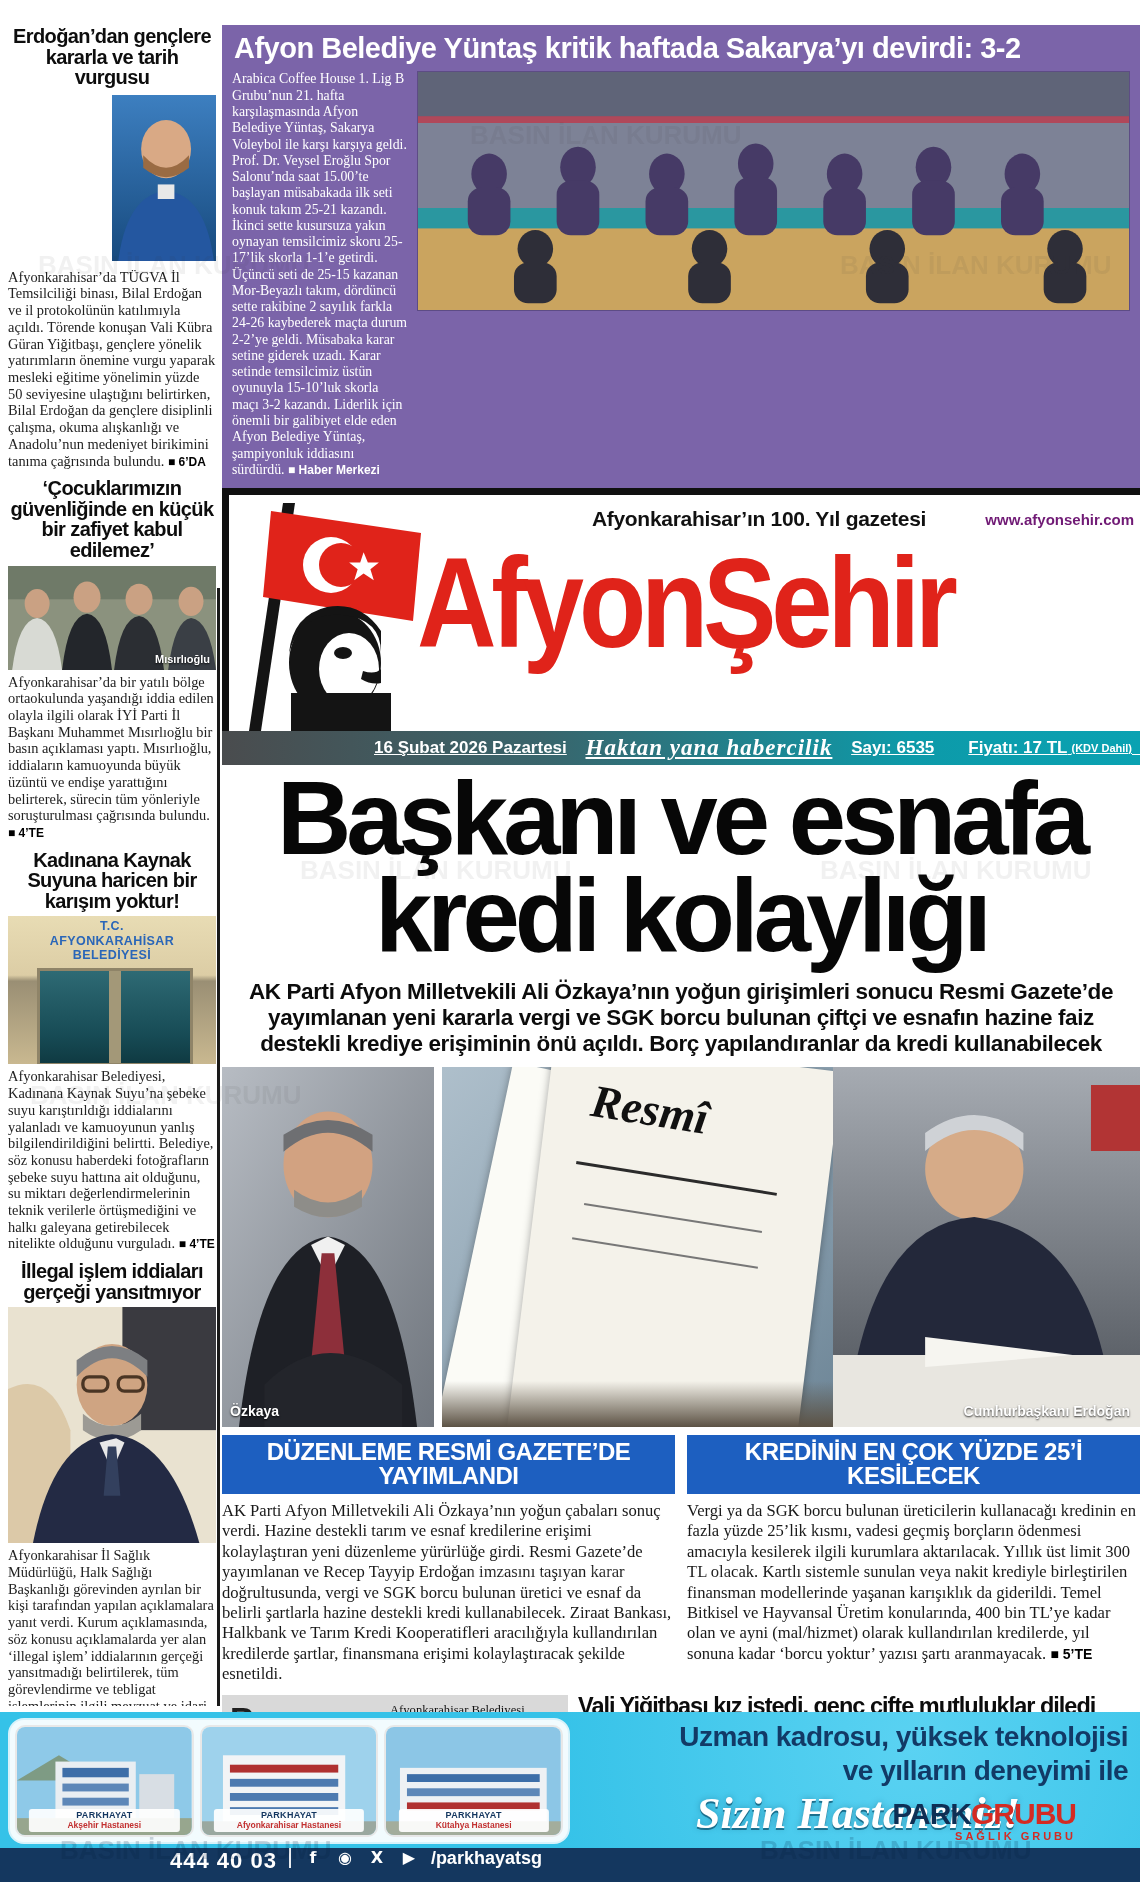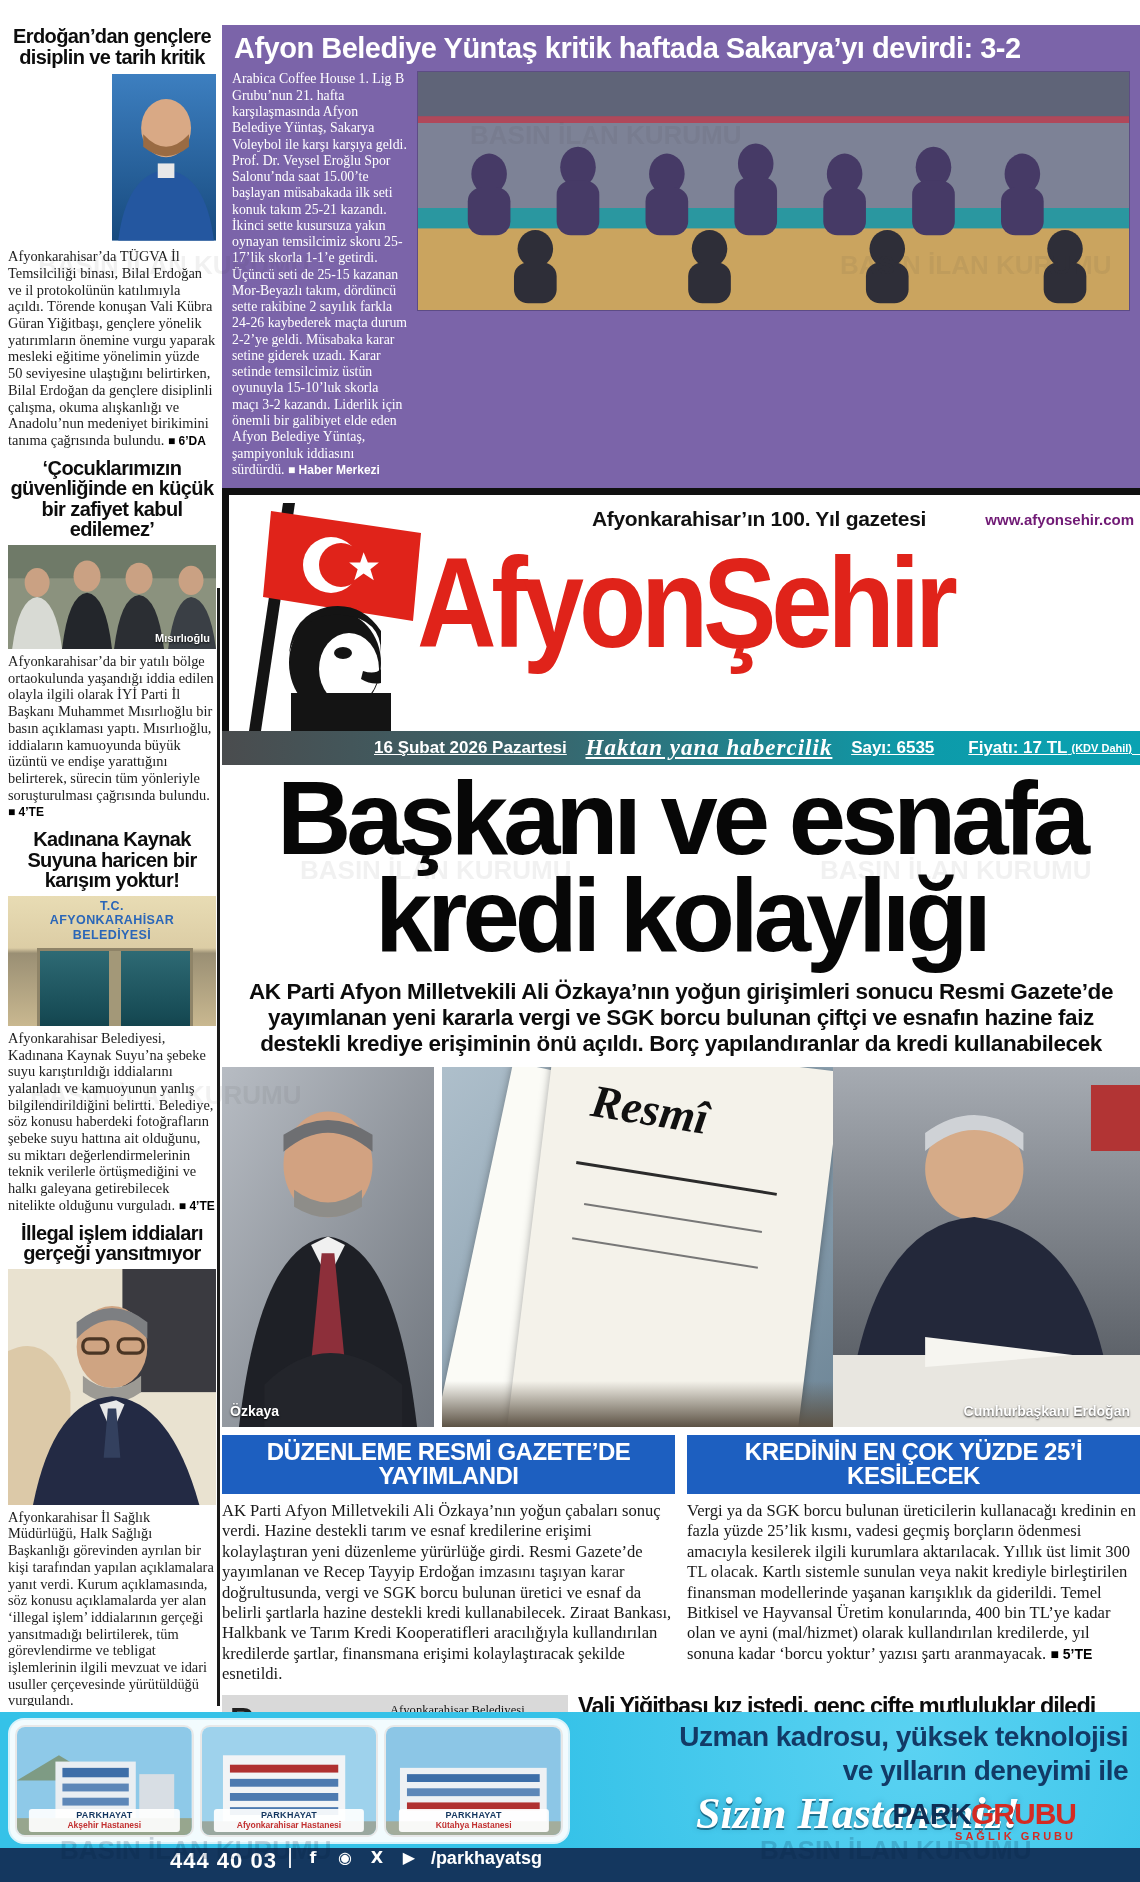--- a/index.html
+++ b/index.html
@@ -15,21 +15,21 @@
         color:#0d0d0d;margin:0 0 5px;}
   .la-b{font:14.4px/1.16 "Liberation Serif",serif;color:#222;}
   .ref{font:700 12px "Liberation Sans",sans-serif;color:#000;white-space:nowrap;}
   .ph{display:block;width:100%;}
   .cap{position:absolute;font:700 11px "Liberation Sans",sans-serif;color:#fff;
        text-shadow:0 1px 2px rgba(0,0,0,.8);}
   .a1-photo{float:right;width:104px;height:170px;margin:2px 0 4px 6px;position:relative;overflow:hidden;}
   .a2-photo,.a4-photo{position:relative;width:100%;overflow:hidden;margin-bottom:4px;}
   .a2-photo{height:104px;}
   .a4-photo{height:236px;}
-  .a3-photo{position:relative;width:100%;height:130px;margin-bottom:4px;overflow:hidden;
+  .a3-photo{position:relative;width:100%;height:148px;margin-bottom:4px;overflow:hidden;
             background:linear-gradient(180deg,#e3d4a8 0%,#d9c9a2 42%,#b9a67f 45%,#cbb астр 100%);}
   .a3-sign{position:absolute;top:3px;left:0;width:100%;text-align:center;
            font:700 12.5px/1.15 "Liberation Sans",sans-serif;color:#2a66b8;letter-spacing:.4px;z-index:2;}
   .a3-doors{position:absolute;left:14%;top:52px;width:72%;height:92px;
             background:linear-gradient(180deg,#2e6a74,#174b55 70%,#0f3a42);border:3px solid #8f8468;}
   .a3-doors:before{content:"";position:absolute;left:46%;top:0;width:8%;height:100%;background:#a39878;}
   
   #rightcol{position:absolute;left:222px;top:25px;width:918px;z-index:2;}
   
   .volley{background:#7b64a9;color:#fff;}
@@ -132,21 +132,21 @@
   <span class="wm" style="left:30px;top:1080px">BASIN İLAN KURUMU</span>
   <span class="wm" style="left:470px;top:1560px;color:rgba(255,255,255,.14)">BASIN İLAN KURUMU</span>
   <span class="wm" style="left:60px;top:1835px;color:rgba(0,30,60,.18);z-index:6">BASIN İLAN KURUMU</span>
   <span class="wm" style="left:760px;top:1835px;color:rgba(0,30,60,.18);z-index:6">BASIN İLAN KURUMU</span>
 
   <div class="vrule"></div>
 
   <div id="leftcol">
 
     <div class="la">
-      <h3 class="la-h">Erdoğan’dan gençlere disiplin ve tarih kritik</h3>
+      <h3 class="la-h">Erdoğan’dan gençlere kararla ve tarih vurgusu</h3>
       <div class="la-b">
         <div class="a1-photo">
           <svg class="ph" viewBox="0 0 100 160" preserveAspectRatio="none">
             <rect width="100" height="160" fill="#2f6fae"></rect>
             <rect width="100" height="160" fill="url(#g1)"></rect>
             <defs>
                 <linearGradient id="g1" x1="0" y1="0" x2="0" y2="1">
               <stop offset="0" stop-color="#3d7fc0"></stop>
                   <stop offset="1" stop-color="#174a7e"></stop>
                 </linearGradient>

